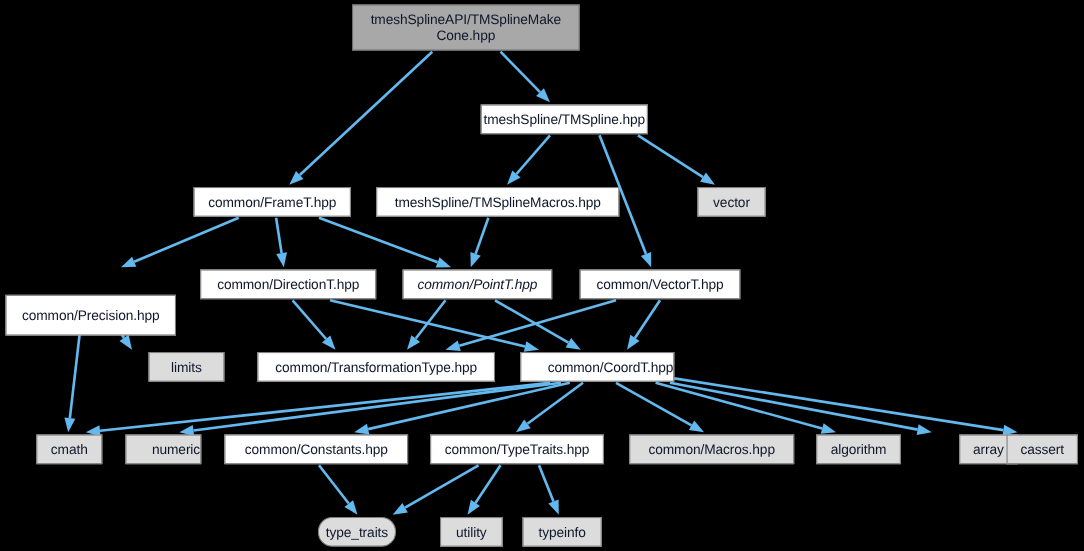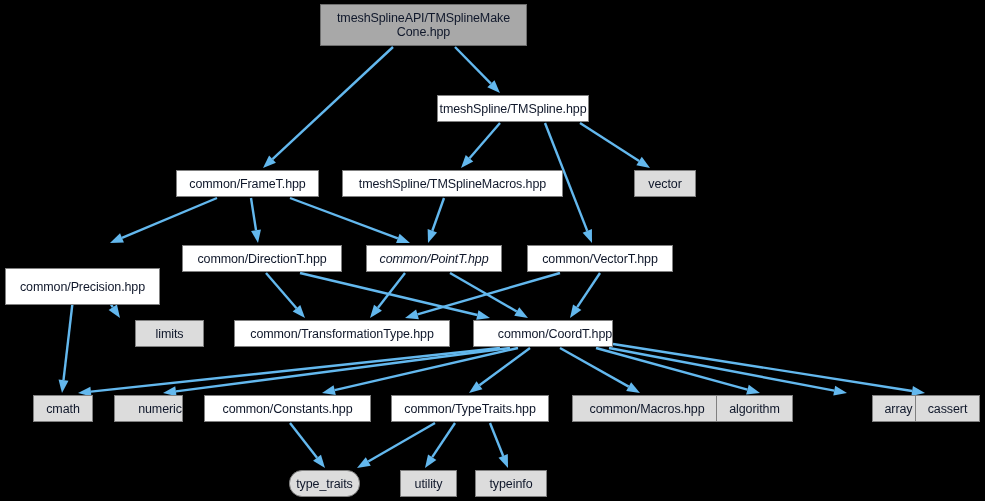--- a/index.html
+++ b/index.html
@@ -127,20 +127,20 @@
       <div class="node white" style="left: 366px; top: 245px; width: 136px; height: 27px; font-style: italic;">common/PointT.hpp</div>
       <div class="node white" style="left: 527px; top: 245px; width: 146px; height: 27px;">common/VectorT.hpp</div>
       <div class="node grey" style="left: 95px; top: 320px; width: 69px; height: 27px; margin-left: 40px;">limits</div>
       <div class="node white" style="left: 234px; top: 320px; width: 216px; height: 27px;">common/TransformationType.hpp</div>
       <div class="node white" style="left: 473px; top: 320px; width: 140px; height: 27px; padding-left: 28px;">common/CoordT.hpp</div>
       <div class="node grey" style="left: 33px; top: 395px; width: 60px; height: 27px;">cmath</div>
       <div class="node grey" style="left: 114px; top: 395px; width: 69px; height: 27px; padding-left: 27px;">numeric</div>
       <div class="node white" style="left: 204px; top: 395px; width: 167px; height: 27px;">common/Constants.hpp</div>
       <div class="node white" style="left: 391px; top: 395px; width: 158px; height: 27px;">common/TypeTraits.hpp</div>
       <div class="node grey" style="left: 572px; top: 395px; width: 150px; height: 27px;">common/Macros.hpp</div>
-      <div class="node grey" style="left: 716px; top: 395px; width: 77px; height: 27px;">algorithm</div>
+      <div class="node grey" style="left: 742px; top: 395px; width: 77px; height: 27px;">algorithm</div>
       <div class="node grey" style="left: 840px; top: 395px; width: 53px; height: 27px; margin-left: 32px;">array</div>
       <div class="node grey" style="left: 915px; top: 395px; width: 65px; height: 27px;">cassert</div>
       <div class="node grey" style="left: 289px; top: 470px; width: 71px; height: 27px; border-radius: 13px;">type_traits</div>
       <div class="node grey" style="left: 400px; top: 470px; width: 57px; height: 27px;">utility</div>
       <div class="node grey" style="left: 475px; top: 470px; width: 72px; height: 27px;">typeinfo</div>
     </div>
 </div>
 
 </body></html>

